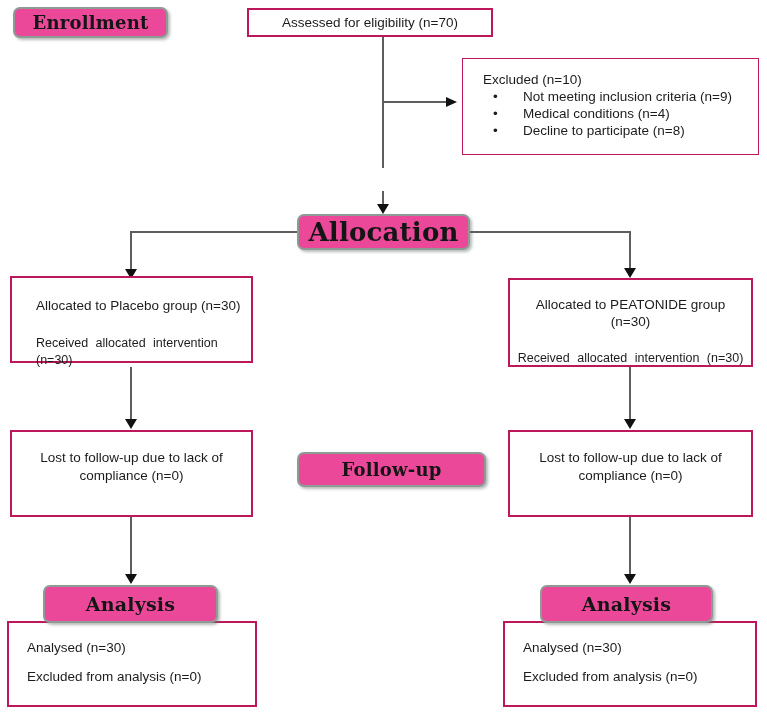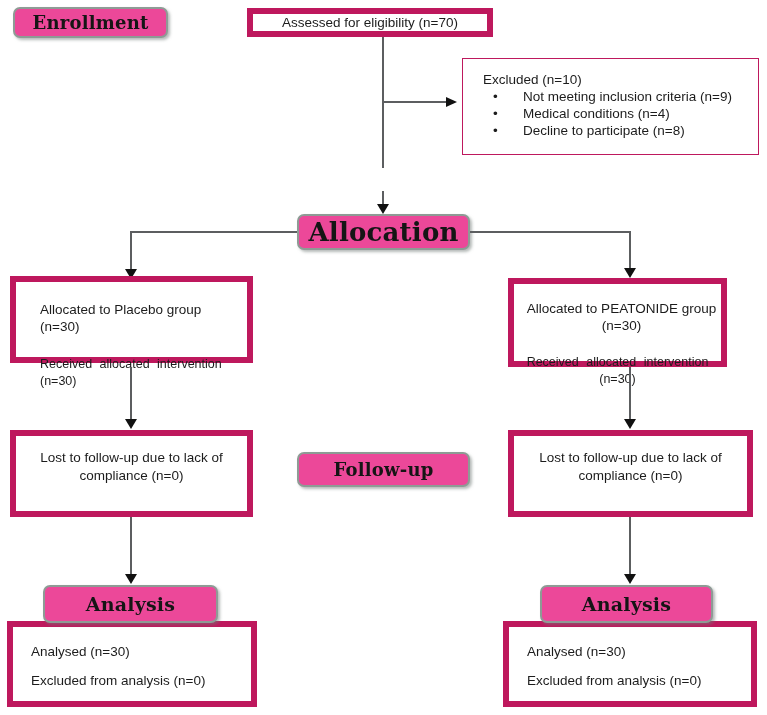--- a/index.html
+++ b/index.html
@@ -12,47 +12,47 @@
     position:absolute;box-sizing:border-box;
     background:#ec4899;border:2px solid #8e9b95;border-radius:7px;
     box-shadow:2px 2px 3px rgba(110,120,115,0.5);
     display:flex;align-items:center;justify-content:center;
     font-family:"DejaVu Serif","Liberation Serif",serif;
     font-weight:bold;font-size:18px;color:#151515;letter-spacing:.2px;
   }
   
   .wbox{
     position:absolute;box-sizing:border-box;background:#ffffff;
-    border:6px solid #be185d;font-size:13.5px;line-height:17px;color:#1c1c1c;
+    border:2px solid #be185d;font-size:13.5px;line-height:17px;color:#1c1c1c;
   }
   .centered{display:flex;align-items:center;justify-content:center;text-align:center;}
   
   .line{position:absolute;background:#5c5e60;}
   .ah-down{position:absolute;width:0;height:0;
     border-left:6px solid transparent;border-right:6px solid transparent;
     border-top:10px solid #111111;}
   .ah-right{position:absolute;width:0;height:0;
     border-top:5px solid transparent;border-bottom:5px solid transparent;
     border-left:11px solid #111111;}
   
   #box-assessed{left:247px;top:8px;width:246px;height:29px;}
   #box-randomized{left:288px;top:168px;width:192px;height:23px;}
   #box-excluded{left:462px;top:58px;width:297px;height:97px;border-width:1.5px;padding:12px 8px 8px 20px;}
   #box-excluded .ex-title{}
   #box-excluded ul{list-style:none;margin:0;padding:0 0 0 10px;}
   #box-excluded li{display:flex;line-height:17px;}
   #box-excluded .bullet{width:30px;flex:0 0 30px;text-align:left;}
   #stage-enrollment{left:13px;top:7px;width:155px;height:31px;}
   #stage-allocation{left:297px;top:214px;width:173px;height:36px;font-size:26px;}
-  #stage-followup{left:297px;top:452px;width:173px;height:35px;}
+  #stage-followup{left:297px;top:452px;width:189px;height:35px;}
   #stage-analysis-left{left:43px;top:585px;width:175px;height:38px;font-size:19px;z-index:2;}
   #stage-analysis-right{left:540px;top:585px;width:173px;height:38px;font-size:19px;z-index:2;}
   #box-alloc-left{left:10px;top:276px;width:243px;height:87px;padding:19px 6px 0 24px;}
   #box-alloc-left .l2{margin-top:21px;font-size:12.5px;word-spacing:4px;}
-  #box-alloc-right{left:508px;top:278px;width:219px;height:89px;padding:16px 0 0 0;text-align:center;}
+  #box-alloc-right{left:508px;top:278px;width:245px;height:89px;padding:16px 0 0 0;text-align:center;}
   #box-alloc-right .l1{width:215px;margin:0 auto;}
   #box-alloc-right .l2{margin-top:20px;font-size:12.5px;word-spacing:4px;}
   #box-fu-left{left:10px;top:430px;width:243px;height:87px;padding-bottom:14px;}
   #box-fu-right{left:508px;top:430px;width:245px;height:87px;padding-bottom:14px;}
   .fu-text{width:205px;line-height:18px;}
   #box-analysed-left{left:7px;top:621px;width:250px;height:86px;padding:16px 0 0 18px;z-index:1;}
   #box-analysed-right{left:503px;top:621px;width:254px;height:86px;padding:16px 0 0 18px;z-index:1;}
   .an-l2{margin-top:12px;}
 </style>
 </head>

